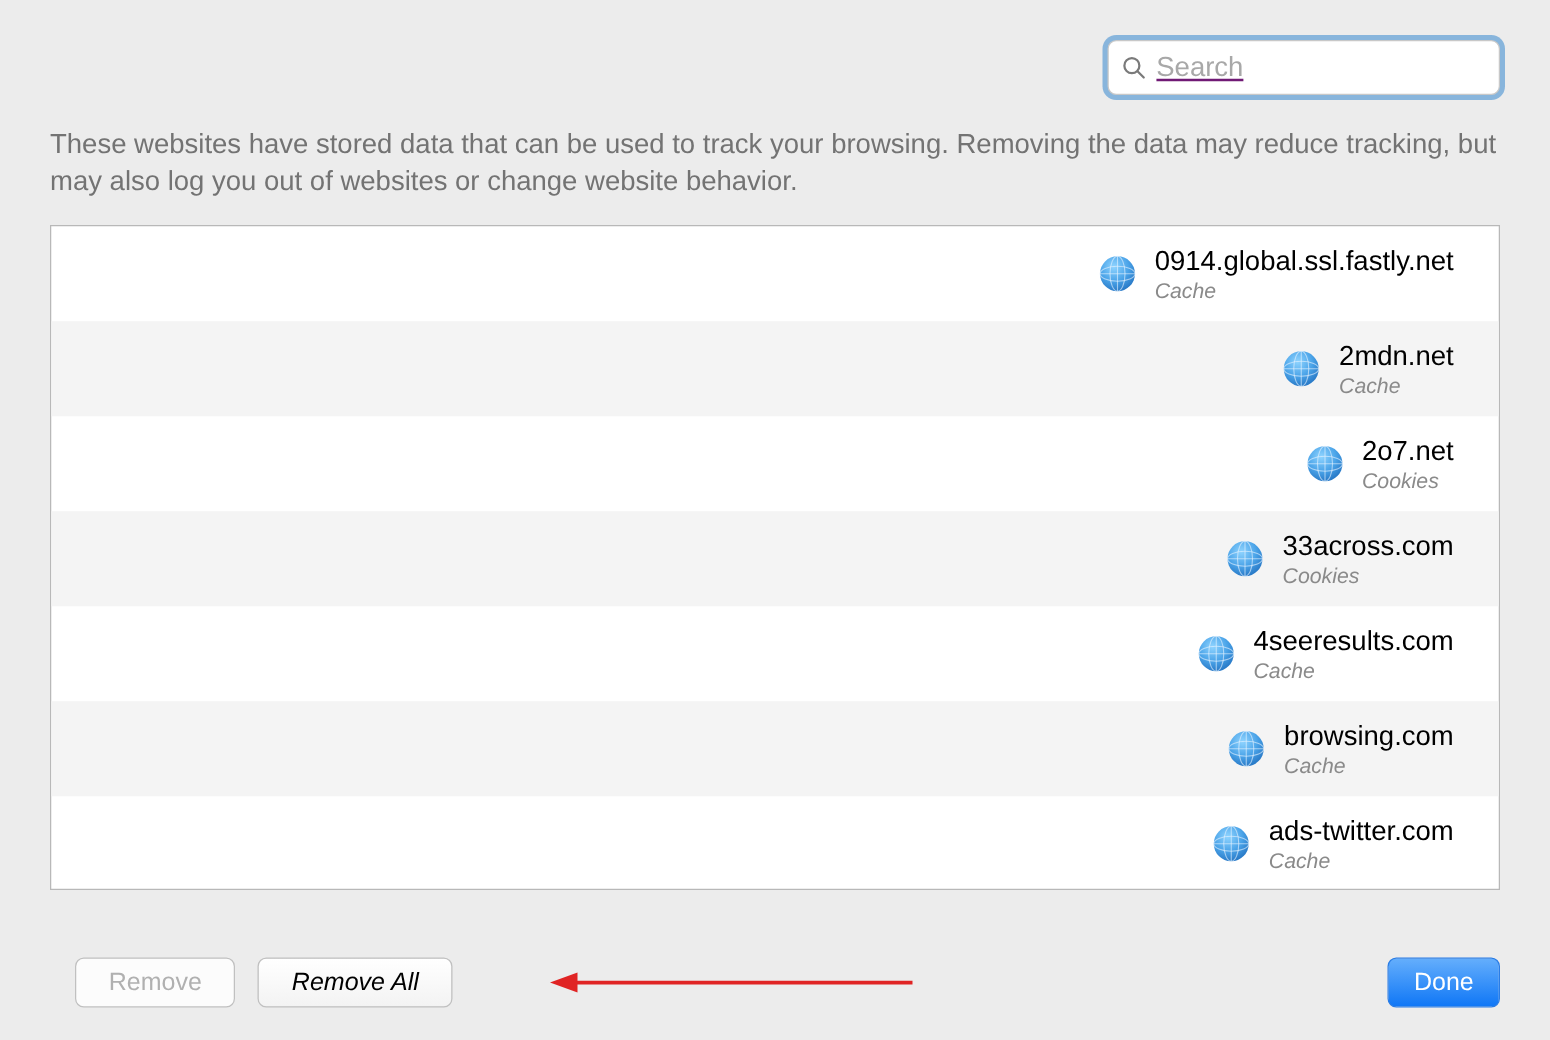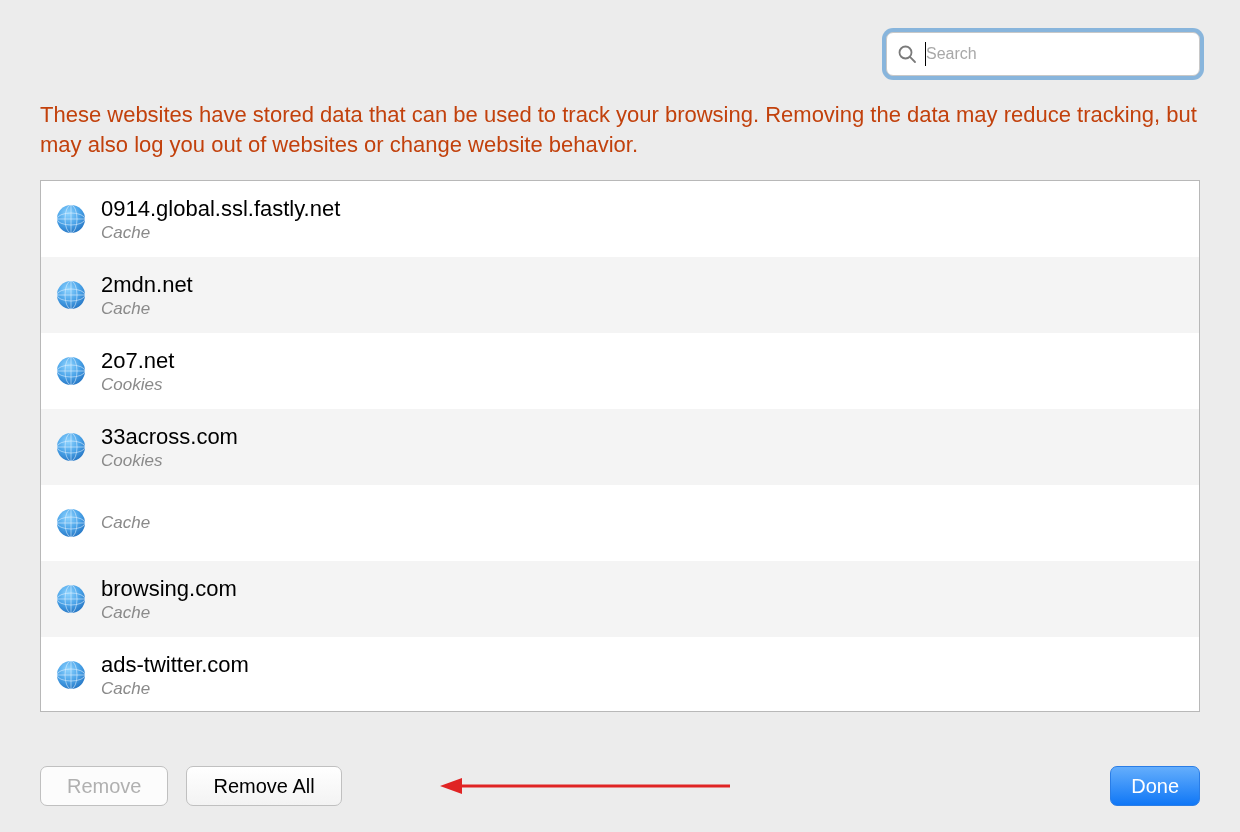--- a/index.html
+++ b/index.html
@@ -36,51 +36,53 @@
     }
     .search-icon svg {
       width: 100%;
       height: 100%;
       display: block;
     }
     .search-input {
       flex: 1;
       border: none;
       outline: none;
-      font-size: 16px;
+      font-size: 22px;
       color: #701a75;
       background: transparent;
+      text-decoration: underline;
     }
     .search-input::placeholder {
       color: #a8a8a8;
     }
     .description {
       position: absolute;
       top: 100px;
       left: 40px;
       right: 40px;
       font-size: 22px;
-      color: #c2410c;
+      color: #737373;
       line-height: 1.35;
     }
     .list-box {
       position: absolute;
       top: 180px;
       left: 40px;
       right: 40px;
       height: 532px;
       background: #fff;
       border: 1px solid #b8b8b8;
       overflow: hidden;
     }
     .list-item {
       display: flex;
       align-items: center;
       height: 76px;
-      padding: 0 14px;
+      padding: 0 36px;
+      justify-content: flex-end;
     }
     .list-item:nth-child(even) {
       background: #f4f4f4;
     }
     .globe-icon {
       width: 32px;
       height: 32px;
       margin-right: 14px;
       flex-shrink: 0;
     }
@@ -117,29 +119,31 @@
       height: 40px;
       border-radius: 7px;
       font-size: 20px;
       padding: 0 26px;
       border: 1px solid #c0c0c0;
       background: linear-gradient(#ffffff, #f3f3f3);
       cursor: pointer;
       display: inline-flex;
       align-items: center;
       justify-content: center;
+      margin-left: 20px;
     }
     .btn.disabled {
       color: #b0b0b0;
       background: #fcfcfc;
       cursor: default;
     }
     .btn.remove-all {
       color: #000;
       margin-left: 18px;
+      font-style: italic;
     }
     .btn.done {
       background: linear-gradient(#64aefc, #1077f6);
       border: 1px solid #2a7de6;
       color: #fff;
       padding: 0 20px;
       margin-left: auto;
     }
     .arrow-annotation {
       position: absolute;
@@ -256,20 +260,21 @@
     <span class="globe-icon">
       <svg viewBox="0 0 32 32">
         <circle cx="16" cy="16" r="14" fill="url(#g1)"></circle>
         <ellipse cx="16" cy="16" rx="14" ry="6" fill="none" stroke="#e8f4ff" stroke-width="0.9" opacity="0.6"></ellipse>
         <ellipse cx="16" cy="16" rx="6" ry="14" fill="none" stroke="#e8f4ff" stroke-width="0.9" opacity="0.6"></ellipse>
         <line x1="2" y1="16" x2="30" y2="16" stroke="#e8f4ff" stroke-width="0.9" opacity="0.6"></line>
         <line x1="16" y1="2" x2="16" y2="30" stroke="#e8f4ff" stroke-width="0.9" opacity="0.6"></line>
       </svg>
     </span>
     <div class="item-text">
+      <span class="item-domain">4seeresults.com</span>
       <span class="item-type">Cache</span>
     </div>
   </div>
 
   <div class="list-item">
     <span class="globe-icon">
       <svg viewBox="0 0 32 32">
         <circle cx="16" cy="16" r="14" fill="url(#g1)"></circle>
         <ellipse cx="16" cy="16" rx="14" ry="6" fill="none" stroke="#e8f4ff" stroke-width="0.9" opacity="0.6"></ellipse>
         <ellipse cx="16" cy="16" rx="6" ry="14" fill="none" stroke="#e8f4ff" stroke-width="0.9" opacity="0.6"></ellipse>

